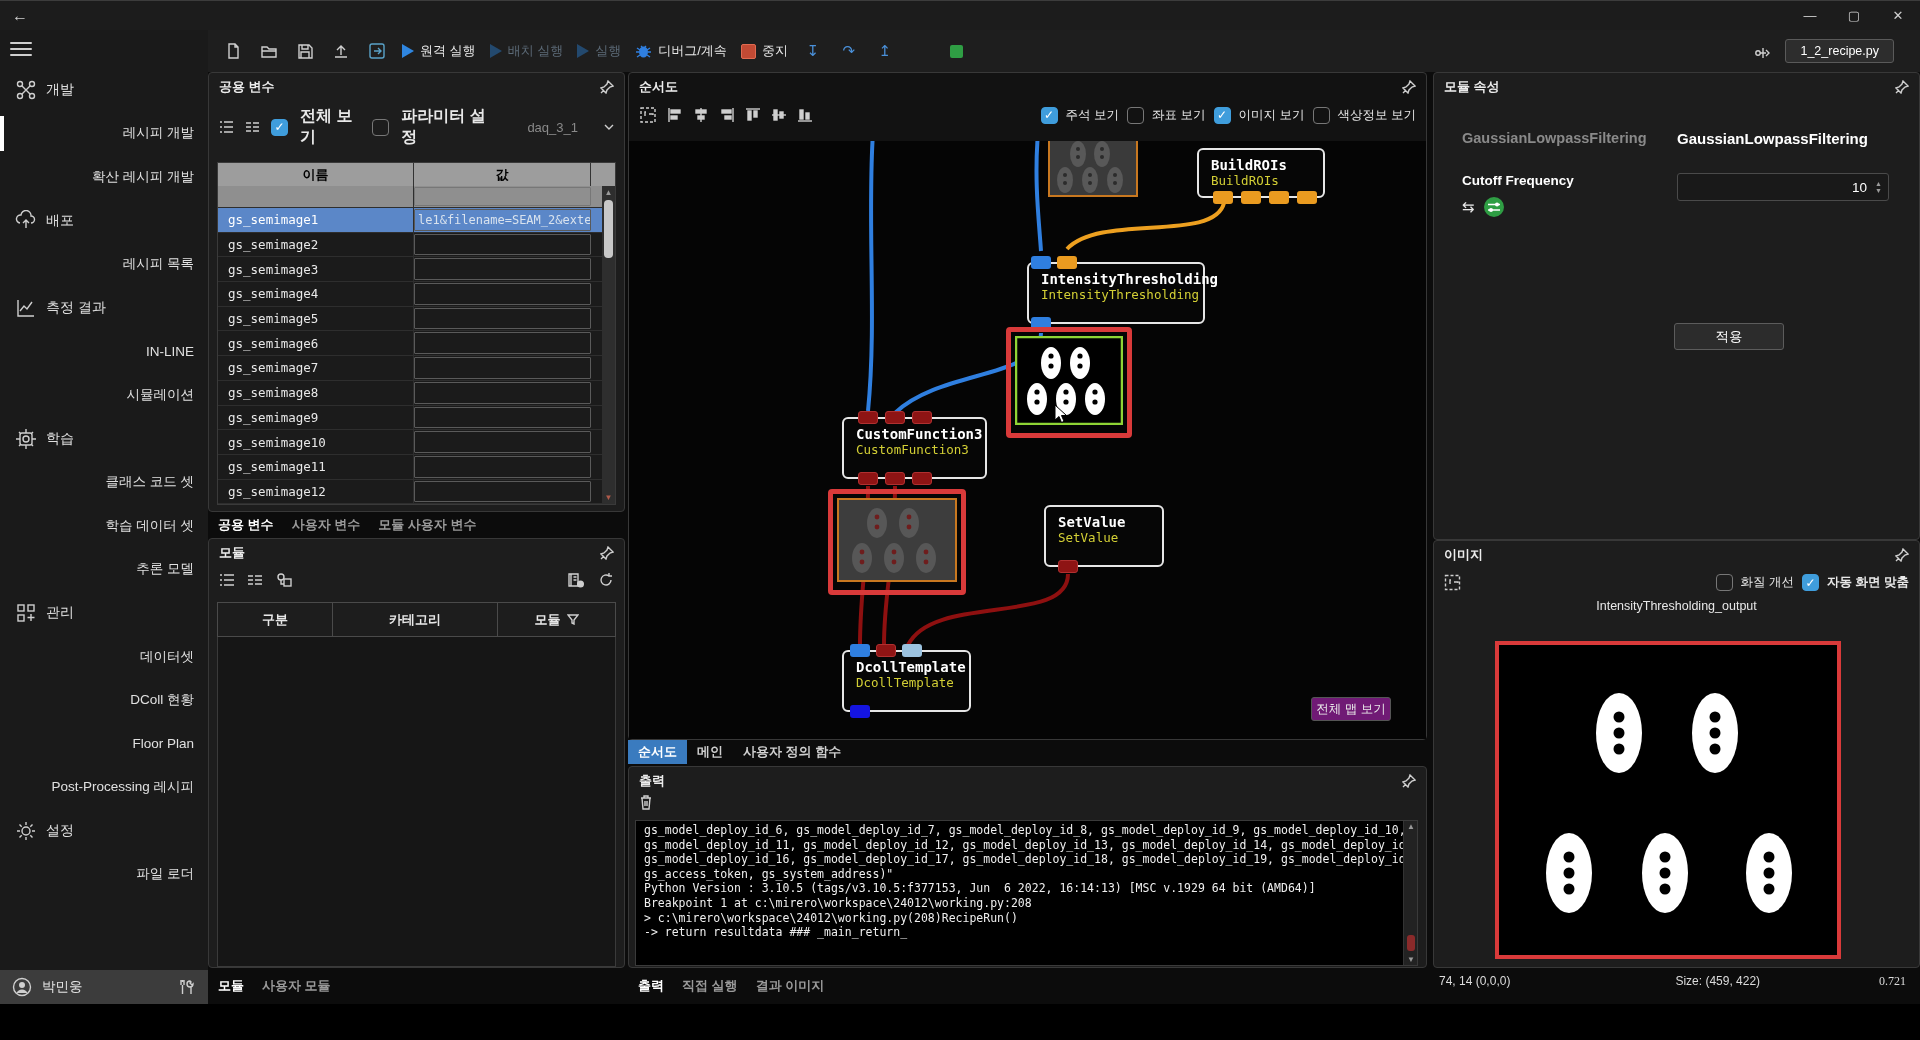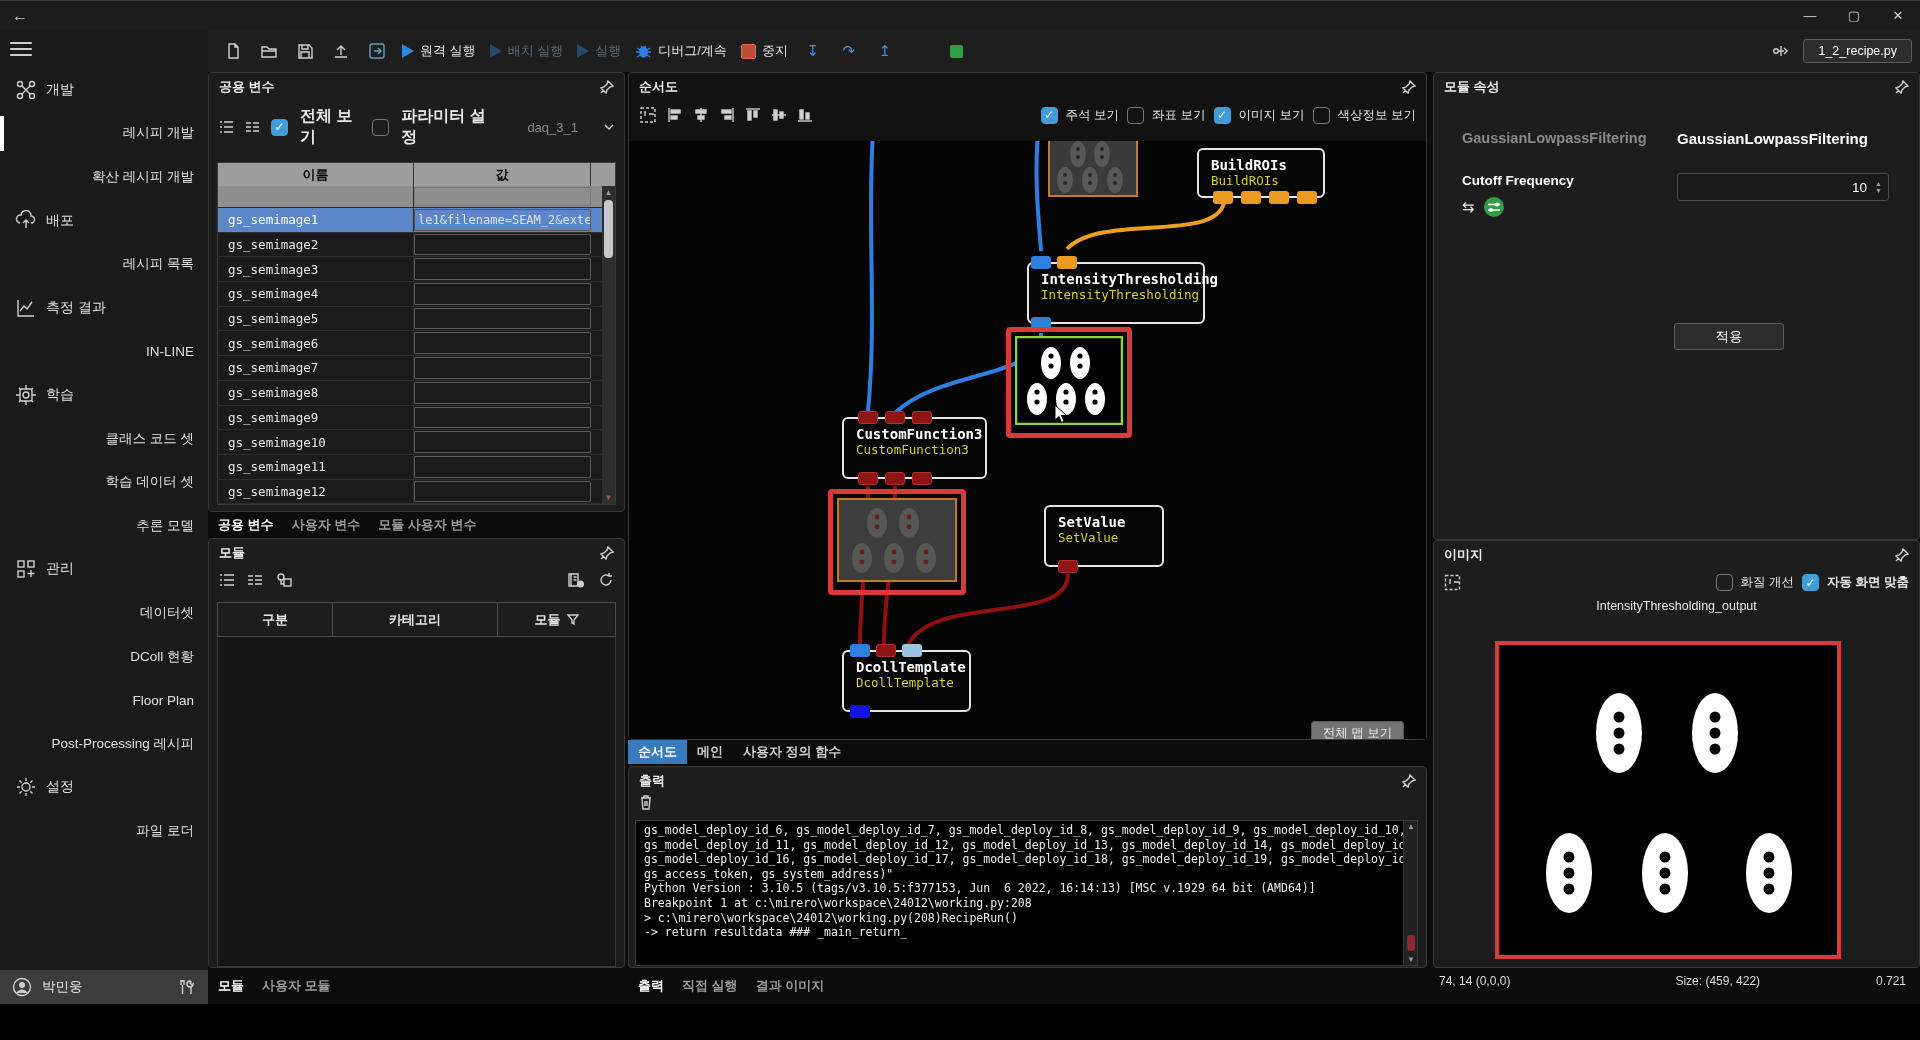--- a/index.html
+++ b/index.html
@@ -19,21 +19,21 @@
   #toolbar { left:208px; top:30px; width:1712px; height:42px; background:#1e1e1e;
              display:flex; align-items:center; gap:14px; padding-left:14px; }
   .tb-icon { width:22px; height:22px; display:flex; align-items:center; justify-content:center; }
   .tb-run { display:flex; align-items:center; gap:6px; font-size:13px; color:#e8e8e8; }
   .tb-run.dim { color:#5c6a77; }
   .tb-run .tri { width:0; height:0; border-left:12px solid #2f86e0; border-top:7px solid transparent; border-bottom:7px solid transparent; }
   .tb-run.dim .tri { border-left-color:#23496e; }
   .step-glyph { color:#4a90d9; font-size:15px; }
   .green-sq { width:13px; height:13px; background:#2f9e44; border-radius:2px; }
   .stop-sq { width:15px; height:15px; background:#c24a34; border:1px solid #e06a50; border-radius:2px; }
-  #recipe-area { margin-left:auto; display:flex; align-items:center; gap:12px; padding-right:8px; }
+  #recipe-area { margin-left:auto; display:flex; align-items:flex-end; gap:12px; padding-right:26px; }
   #recipe-btn { background:#2d2d2d; border:1px solid #5a5a5a; border-radius:3px;
                 padding:4px 14px; font-size:12.5px; color:#fff; }
 
   
   #sidebar { left:0; top:30px; width:208px; height:940px; background:#1a1a1a; }
   #hamburger { margin:12px 0 0 10px; width:22px; }
   #hamburger div { height:2px; background:#cfcfcf; margin:4px 0; border-radius:1px; }
   #nav { margin-top:12px; }
   .nav-item { height:43.6px; display:flex; align-items:center; font-size:13.5px; color:#e0e0e0;
               position:relative; padding:0 14px; }
@@ -101,23 +101,23 @@
   .node .t1 { color:#fff; font-size:14px; font-weight:bold; white-space:nowrap; }
   .node .t2 { color:#d3cf35; font-size:12.5px; white-space:nowrap; }
   .port { position:absolute; width:20px; height:13px; border-radius:3px; z-index:4; }
   .p-orange { background:#ea9b20; }
   .p-blue   { background:#2f7fe0; }
   .p-dred   { background:#8e1414; border:1px solid #b03030; }
   .p-lblue  { background:#9cc3e0; }
   .p-bblue  { background:#1414e0; }
   .imgnode { position:absolute; z-index:3; }
   .sel-red { border:5px solid #d93a3a; border-radius:4px; padding:4px; }
-  #map-btn { position:absolute; left:682px; top:556px; width:93px; height:24px; z-index:5;
-             background:#737373; border:1px solid #555; border-radius:3px; color:#e8e8e8;
-             font-size:12.5px; display:flex; align-items:center; justify-content:center;margin-top:24px; }
+  #map-btn { position:absolute; left:682px; top:556px; width:80px; height:24px; z-index:5;
+             background:#701a75; border:1px solid #555; border-radius:3px; color:#e8e8e8;
+             font-size:12.5px; display:flex; align-items:center; justify-content:center; }
   #cursor { position:absolute; left:425px; top:263px; z-index:6; }
 
   #center-tabs { left:628px; top:740px; width:799px; height:26px; display:flex; align-items:flex-start; gap:0; }
   .ctab { padding:3px 10px; font-size:13px; font-weight:bold; color:#cfcfcf; }
   .ctab.active { background:#3a7bbf; color:#fff; }
 
   
   #output-panel { left:628px; top:766px; width:799px; height:202px; }
   #console { position:relative; margin:2px 8px 0 6px; background:#000; border:1px solid #3a3a3a;
              height:146px; overflow:hidden; padding:2px 16px 2px 8px; }
@@ -146,21 +146,21 @@
   #image-panel { left:1433px; top:540px; width:487px; height:428px; }
   .img-toolbar { display:flex; align-items:center; padding:6px 10px 0 10px; gap:8px; }
   .img-toolbar .right { margin-left:auto; display:flex; align-items:center; gap:8px; }
   .img-label { text-align:center; font-size:12.5px; color:#e8e8e8; margin-top:8px; }
   #big-image { position:absolute; left:61px; top:100px; width:346px; height:318px;
                border:4px solid #d93a3a; background:#000; }
 
   #right-status { left:1433px; top:968px; width:487px; height:36px; display:flex; align-items:flex-start;
                   font-size:12px; color:#dcdcdc; padding:6px 14px 0 6px; }
   #right-status .mid { margin-left:165px; }
-  #right-status .zoomv { margin-left:auto; }
+  #right-status .zoomv { margin-left:auto;font-family:Liberation Serif, serif; }
 
   #bottom-strip { left:0; top:1004px; width:1920px; height:36px; background:#000; }
 
   svg.oicon { stroke:#cfcfcf; fill:none; stroke-width:1.4; }
 </style>
 </head>
 <body>
 
 <div id="titlebar" class="abs">
   <div class="back-arrow">←</div>
@@ -281,20 +281,23 @@
       <span class="nav-icon">
         <svg class="oicon" width="22" height="22">
             <path d="M3 3 v16 h16"></path>
             <path d="M5 14 l4-5 3 3 5-7"></path>
           </svg>
       </span>
       <span>측정 결과</span>
     </div>
     <div class="nav-item sub">
         <span>IN-LINE</span>
+      </div>
+    <div class="nav-item sub">
+        <span>시뮬레이션</span>
       </div>
     <div class="nav-item section">
       <span class="nav-icon">
         <svg class="oicon" width="22" height="22">
             <rect x="5" y="5" width="12" height="12" rx="2"></rect>
             <circle cx="11" cy="11" r="3"></circle>
             <path d="M11 1 v4 M11 17 v4 M1 11 h4 M17 11 h4 M4 4 l2 2 M18 4 l-2 2 M4 18 l2-2 M18 18 l-2-2"></path>
           </svg>
       </span>
       <span>학습</span>

